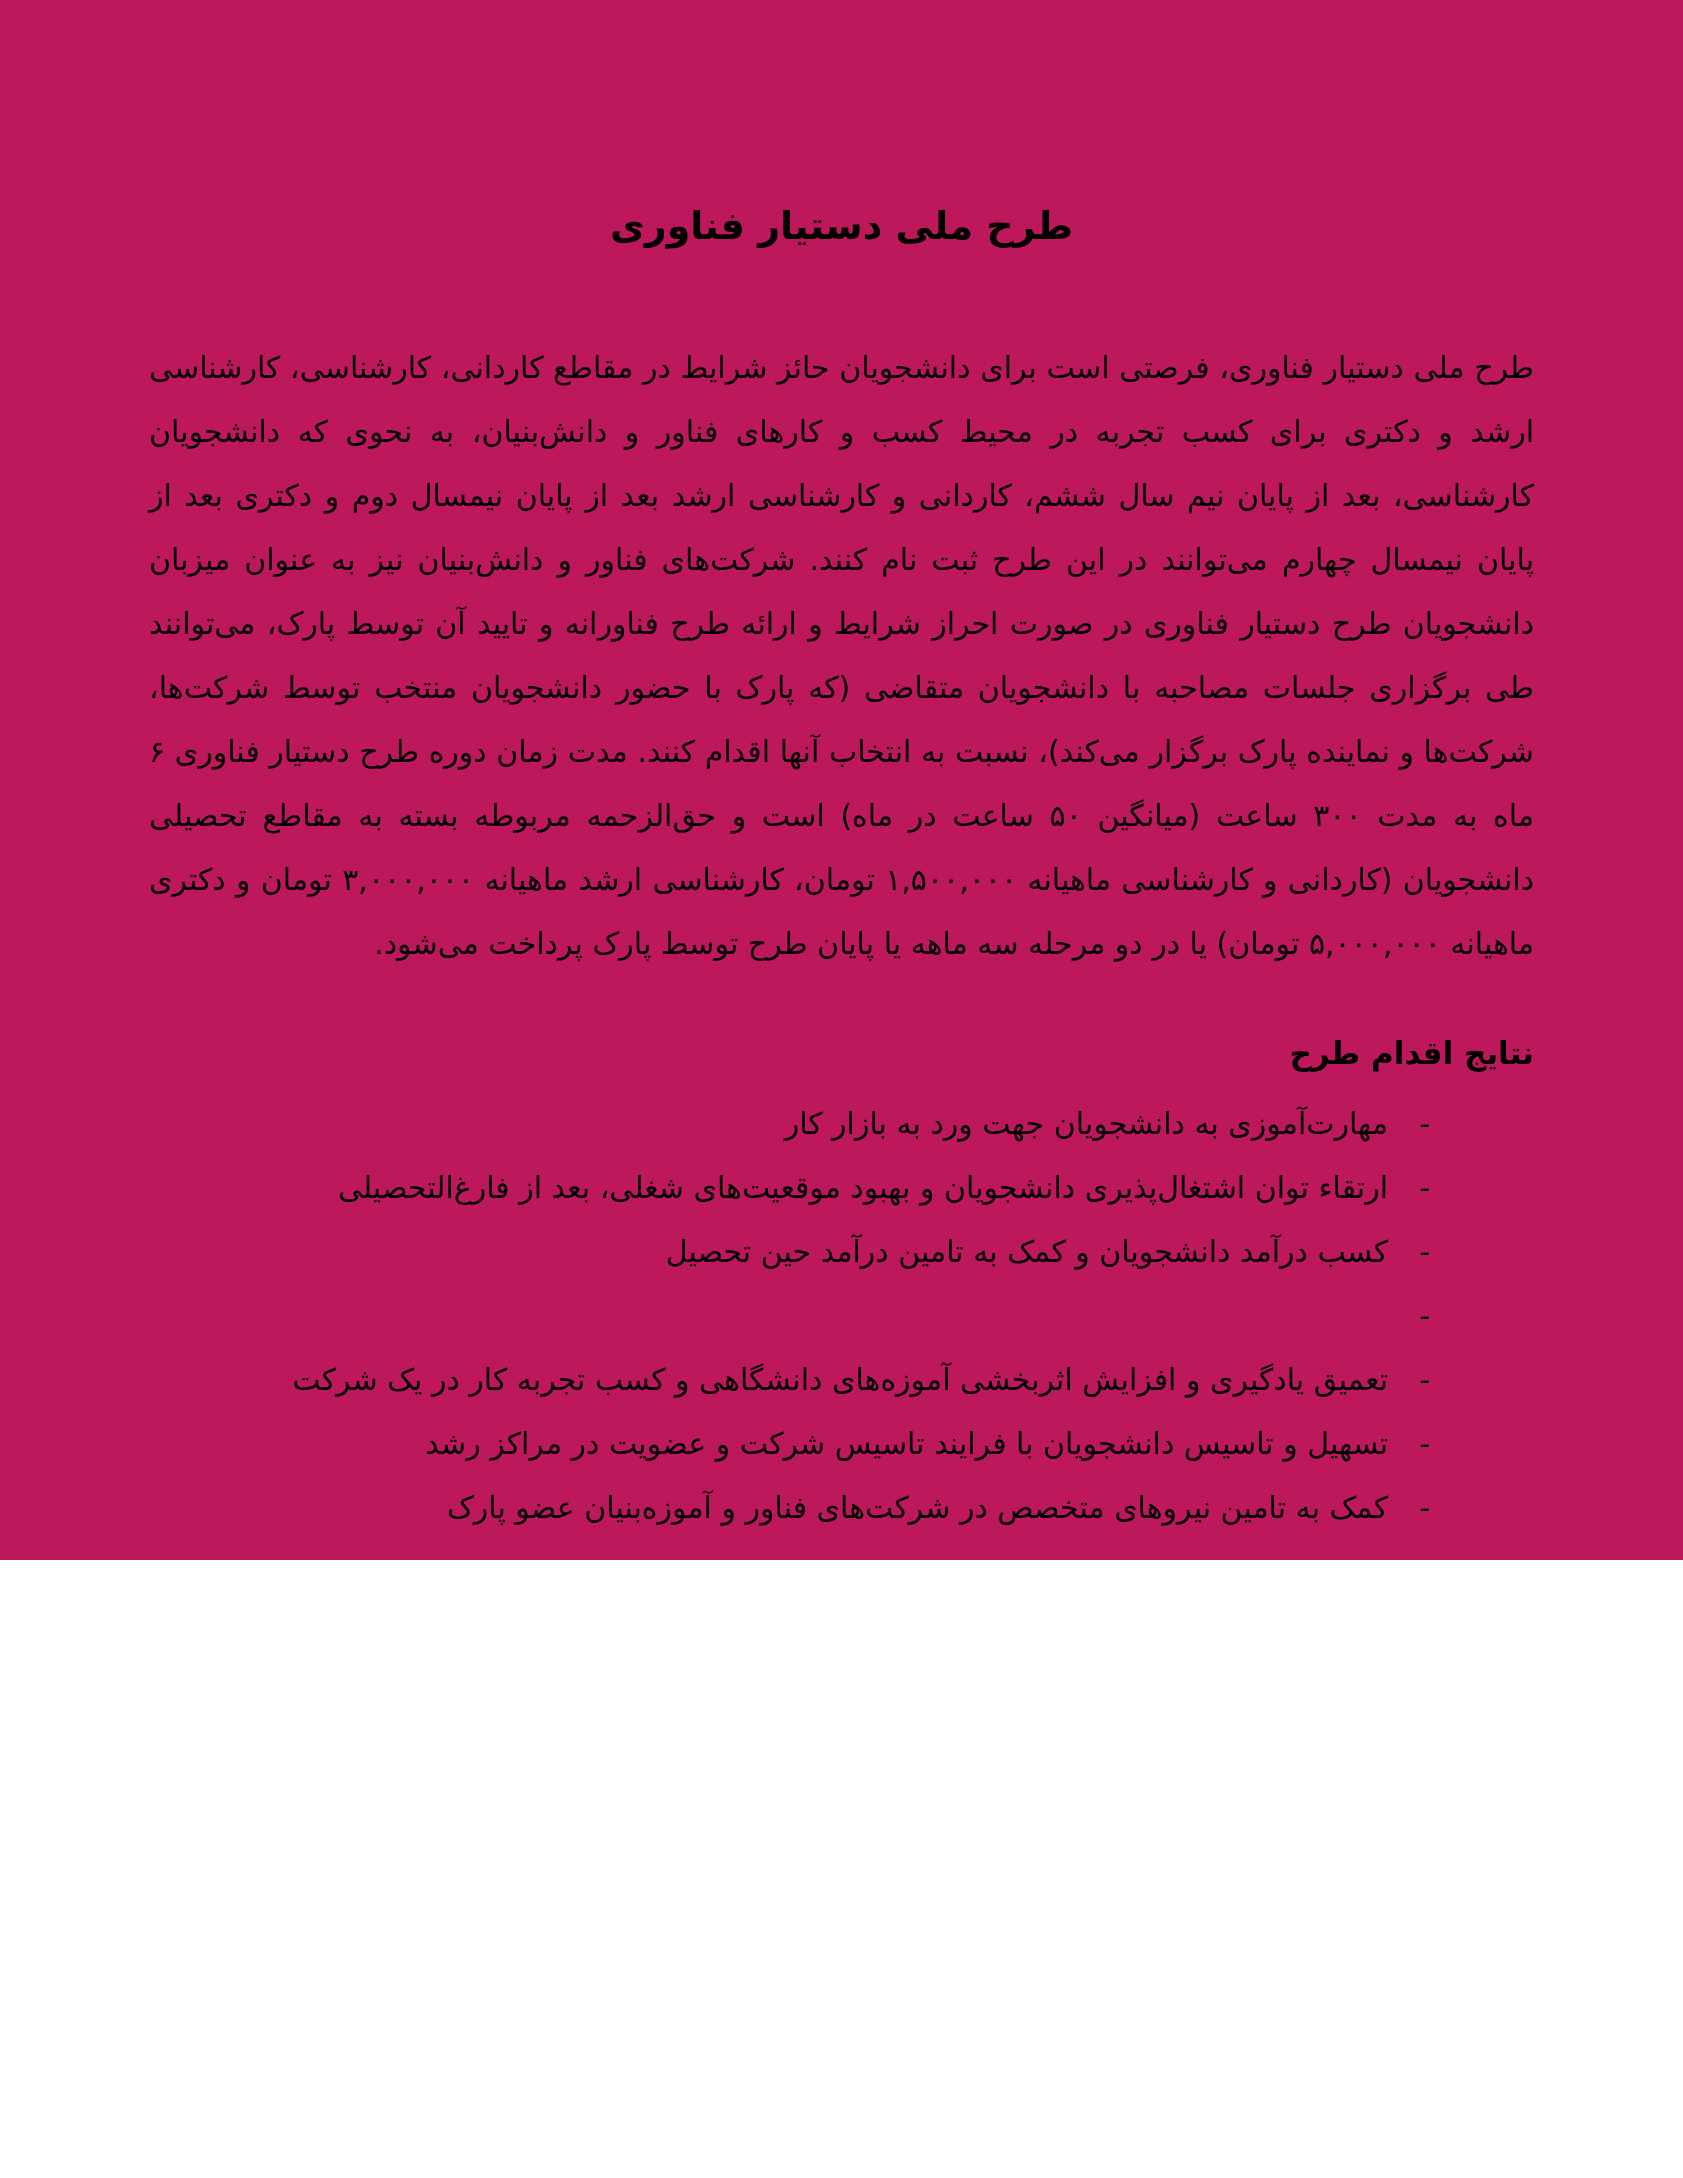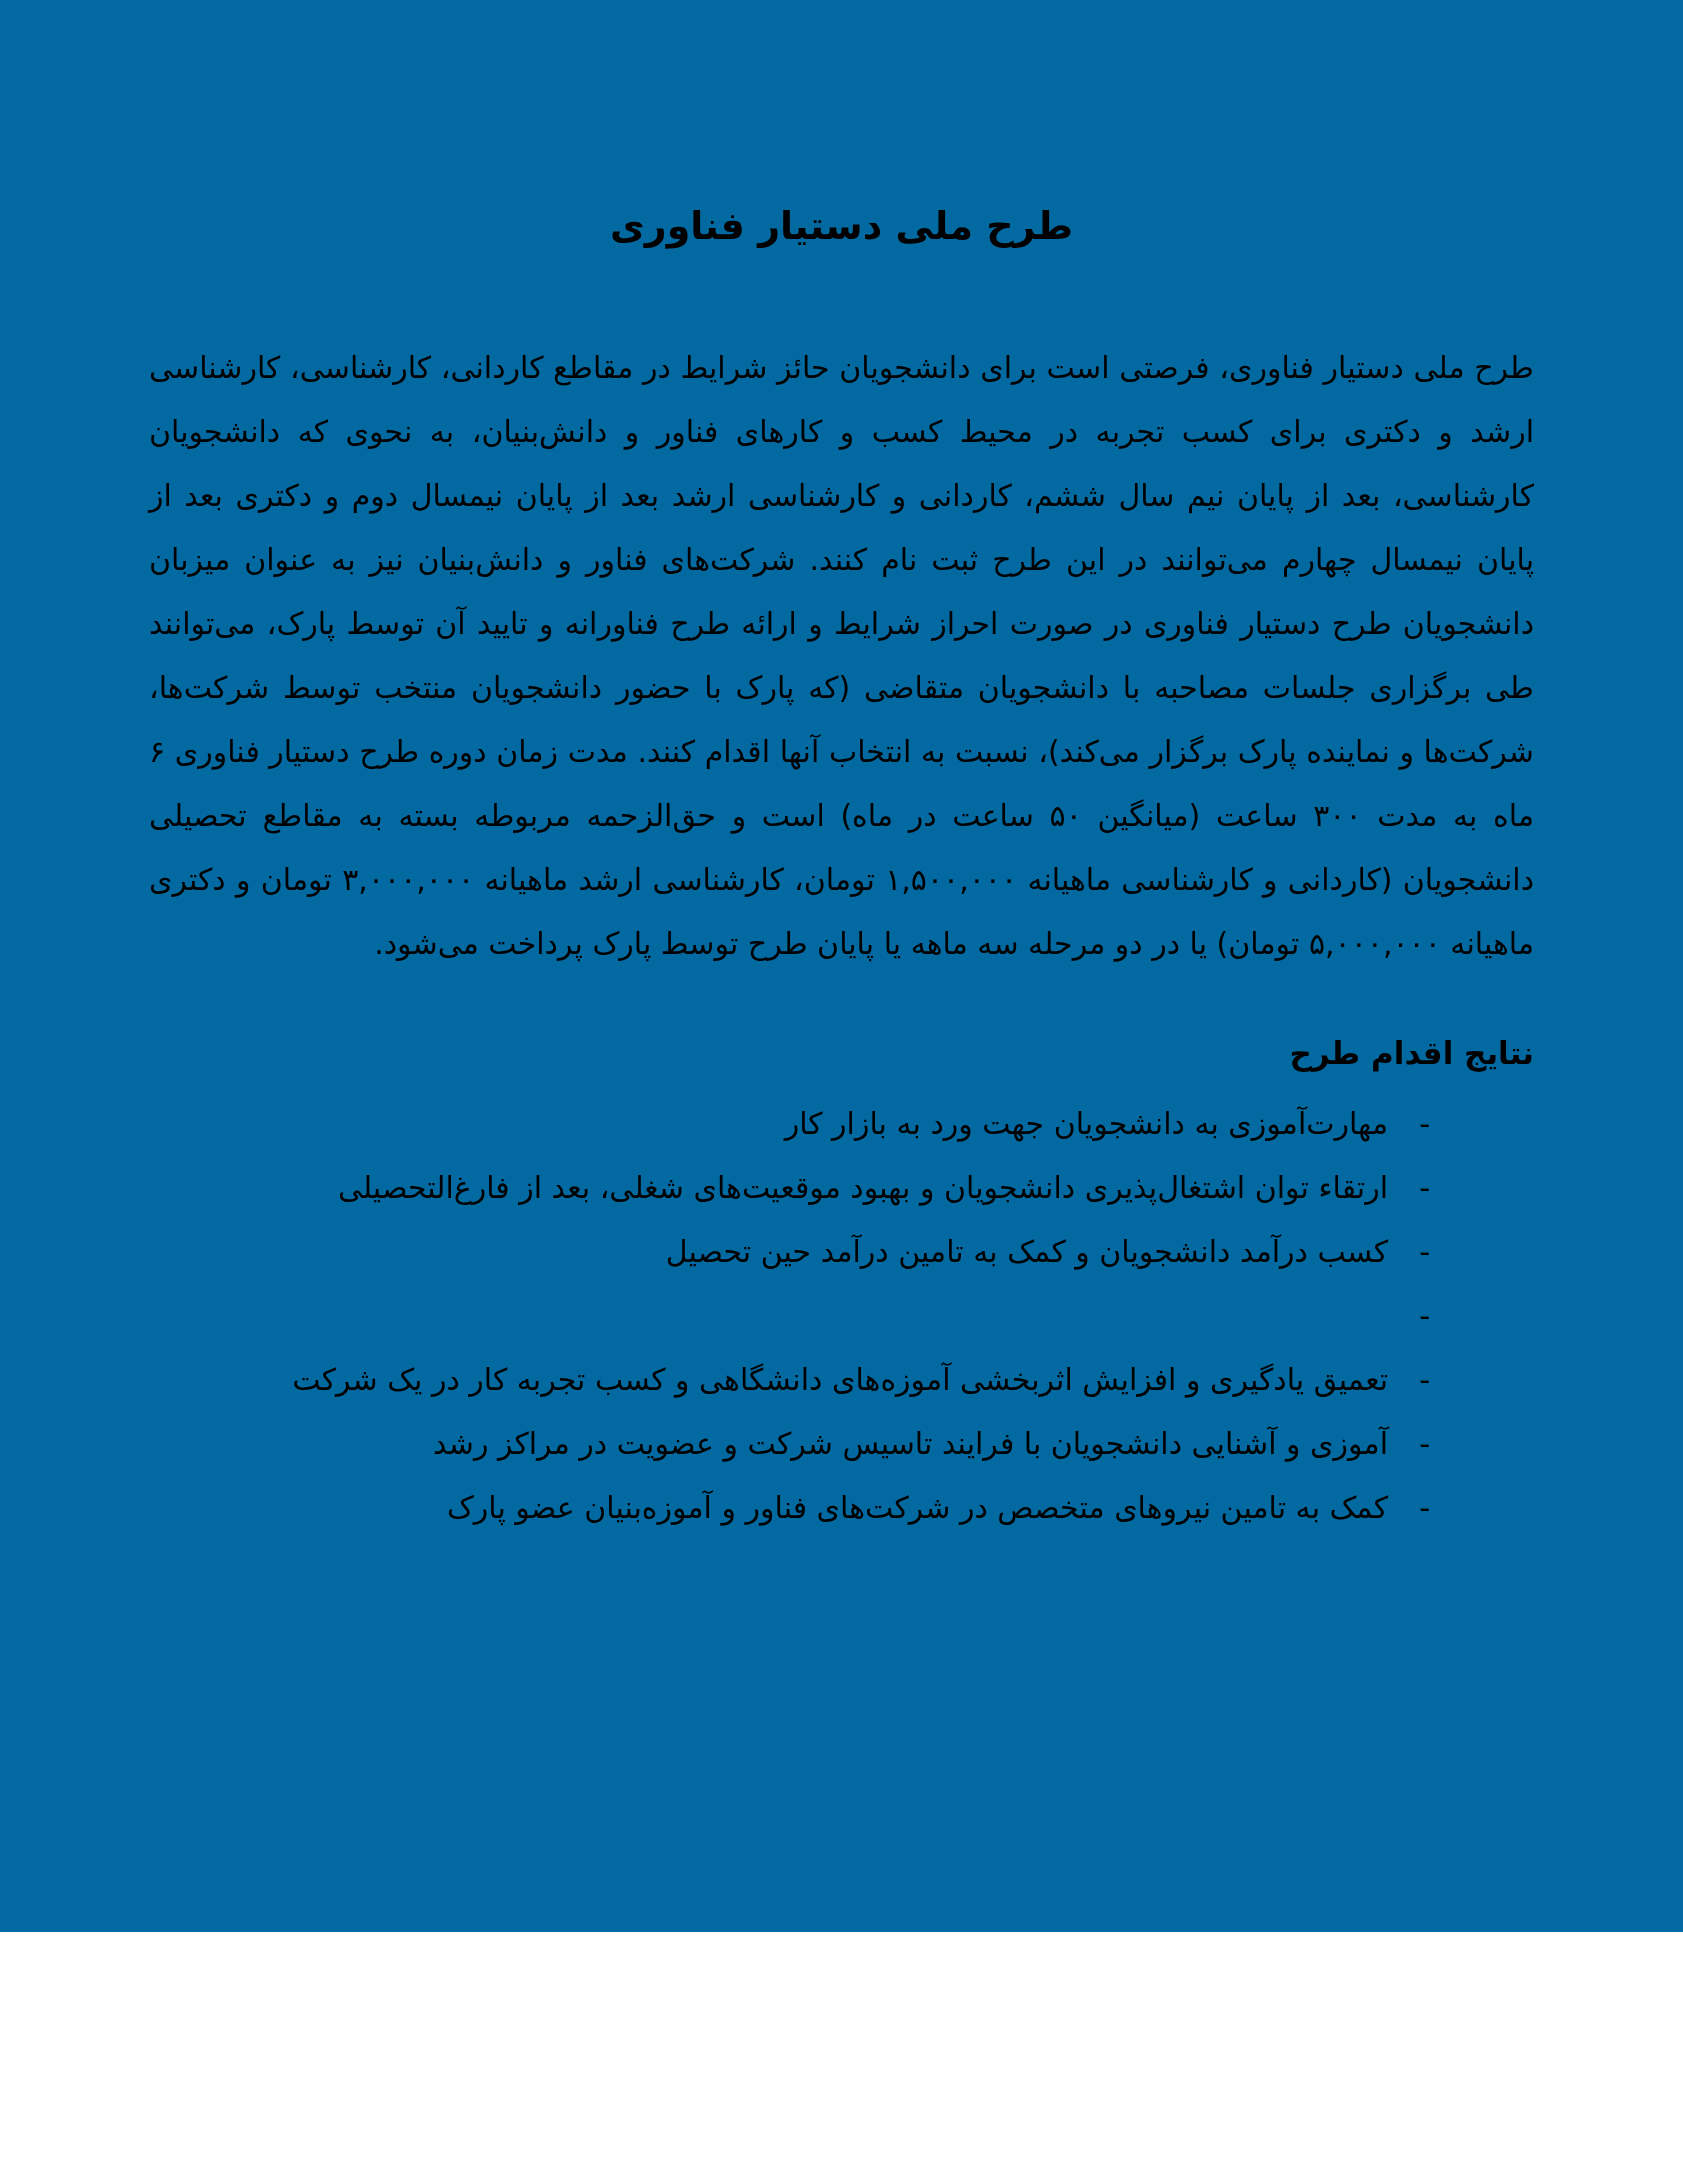--- a/index.html
+++ b/index.html
@@ -3,23 +3,23 @@
 <meta charset="utf-8">
 <style>
   html, body {
     margin: 0;
     padding: 0;
     background: #ffffff;
   }
   .page {
     position: relative;
     width: 1683px;
-    height: 1932px;
+    height: 1560px;
     box-sizing: border-box;
-    background: #0369a1;
+    background: #be185d;
     color: #000000;
     direction: rtl;
     font-family: "DejaVu Sans", sans-serif;
     padding: 203px 149px 0 149px;
     overflow: hidden;
   }
   .doc-title {
     margin: 0;
     text-align: center;
     font-size: 38px;
@@ -94,21 +94,21 @@
         <span class="bullet-dash">-</span>
       </li>
 
       <li class="bullet-item">
         <span class="bullet-dash">-</span>
         <span class="bullet-text">تعمیق یادگیری و افزایش اثربخشی آموزه‌های دانشگاهی و کسب تجربه کار در یک شرکت</span>
       </li>
 
       <li class="bullet-item">
         <span class="bullet-dash">-</span>
-        <span class="bullet-text">آموزی و آشنایی دانشجویان با فرایند تاسیس شرکت و عضویت در مراکز رشد</span>
+        <span class="bullet-text">تسهیل و تاسیس دانشجویان با فرایند تاسیس شرکت و عضویت در مراکز رشد</span>
       </li>
 
       <li class="bullet-item">
         <span class="bullet-dash">-</span>
         <span class="bullet-text">کمک به تامین نیروهای متخصص در شرکت‌های فناور و آموزه‌بنیان عضو پارک</span>
       </li>
     </ul>
 
 </div>
 

